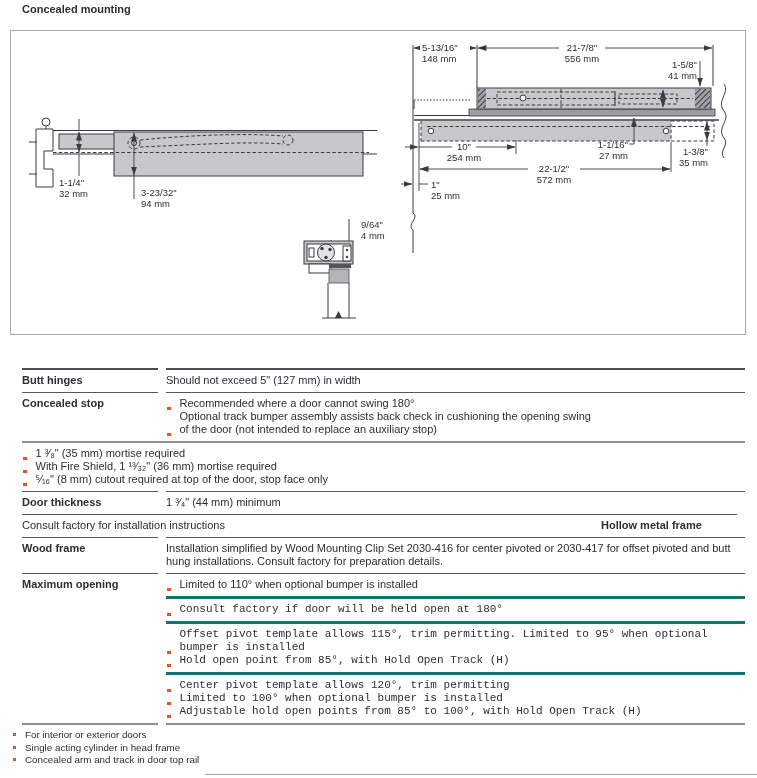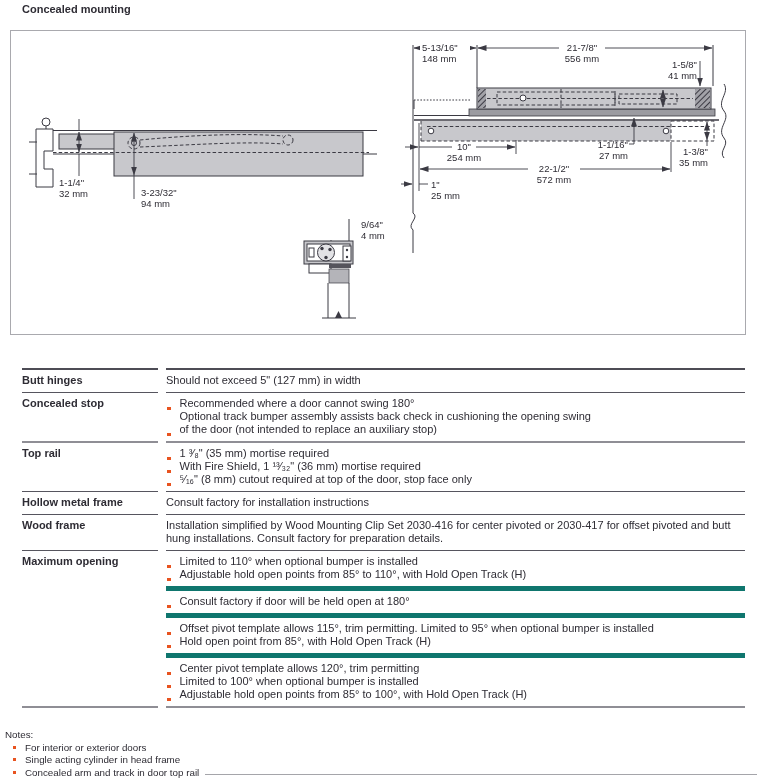--- a/index.html
+++ b/index.html
@@ -24,21 +24,21 @@
   .ccell{flex:1;}
   .trow.first .tcell{border-top:2px solid #4d4c55;}
   .trow.heavy .tcell{border-top:2px solid #8f8e95;}
   .trow.closer .tcell{border-top:2px solid #8f8e95;padding:0;height:0;}
   .bul{display:flex;align-items:flex-end;}
   .sq{width:3.5px;height:3.5px;background:#e8531f;margin:4.5px 9px 0 1px;flex:none;}
   .btext{flex:1;}
   .wrapnarrow{max-width:418px;}
   .wrapwide{max-width:565px;display:block;}
   .group{padding:4px 0 5px 0;}
-  .group + .group{border-top:5px solid #0f766e;}
+  .group + .group{border-top:3px solid #0f766e;font-family:Liberation Mono, monospace;}
 
   .notes{position:absolute;left:5px;top:729px;font-size:9.8px;line-height:12.5px;}
   .notes .nb{display:flex;}
   .notes .sq{margin:4px 9px 0 8px;width:3px;height:3px;}
   .bottom-rule{position:absolute;left:205px;top:774px;width:552px;border-top:1px solid #a5a5aa;}
 </style>
 </head>
 <body>
 
 <div class="page-title">Concealed mounting</div>
@@ -228,62 +228,61 @@
           <span class="btext">Recommended where a door cannot swing 180°</span>
         </div>
       <div class="bul">
           <span class="sq"></span>
           <span class="btext wrapnarrow">Optional track bumper assembly assists back check in cushioning the opening swing of the door (not intended to replace an auxiliary stop)</span>
         </div>
     </div>
   </div>
 
   <div class="trow heavy">
-    <div class="tcell lcell">Top rail</div>
     <div class="tcell ccell">
       <div class="bul">
           <span class="sq"></span>
           <span class="btext">1 ³⁄₈" (35 mm) mortise required</span>
         </div>
       <div class="bul">
           <span class="sq"></span>
           <span class="btext">With Fire Shield, 1 ¹³⁄₃₂" (36 mm) mortise required</span>
         </div>
       <div class="bul">
           <span class="sq"></span>
           <span class="btext">⁵⁄₁₆" (8 mm) cutout required at top of the door, stop face only</span>
         </div>
     </div>
   </div>
 
-
-  <div class="trow">
+  <div class="trow">
+    <div class="tcell lcell">Door thickness</div>
+    <div class="tcell ccell">1 ³⁄₄" (44 mm) minimum</div>
+  </div>
+
+  <div class="trow">
+    <div class="tcell ccell">Consult factory for installation instructions</div>
     <div class="tcell lcell">Hollow metal frame</div>
-    <div class="tcell ccell">Consult factory for installation instructions</div>
   </div>
 
   <div class="trow">
     <div class="tcell lcell">Wood frame</div>
     <div class="tcell ccell">
         <span class="wrapwide">Installation simplified by Wood Mounting Clip Set 2030-416 for center pivoted or 2030-417 for offset pivoted and butt hung installations. Consult factory for preparation details.</span>
       </div>
   </div>
 
   <div class="trow">
     <div class="tcell lcell">Maximum opening</div>
     <div class="tcell ccell" style="padding:0;">
       <div class="group">
         <div class="bul">
             <span class="sq"></span>
             <span class="btext">Limited to 110° when optional bumper is installed</span>
           </div>
-        <div class="bul">
-            <span class="sq"></span>
-            <span class="btext">Adjustable hold open points from 85° to 110°, with Hold Open Track (H)</span>
-          </div>
       </div>
       <div class="group">
         <div class="bul">
             <span class="sq"></span>
             <span class="btext">Consult factory if door will be held open at 180°</span>
           </div>
       </div>
       <div class="group">
         <div class="bul">
             <span class="sq"></span>
@@ -311,21 +310,20 @@
     </div>
   </div>
 
   <div class="trow closer">
     <div class="tcell lcell"></div>
     <div class="tcell ccell"></div>
   </div>
 </div>
 
 <div class="notes">
-  <div>Notes:</div>
   <div class="nb">
       <span class="sq"></span>
       <span>For interior or exterior doors</span>
     </div>
   <div class="nb">
       <span class="sq"></span>
       <span>Single acting cylinder in head frame</span>
     </div>
   <div class="nb">
       <span class="sq"></span>

